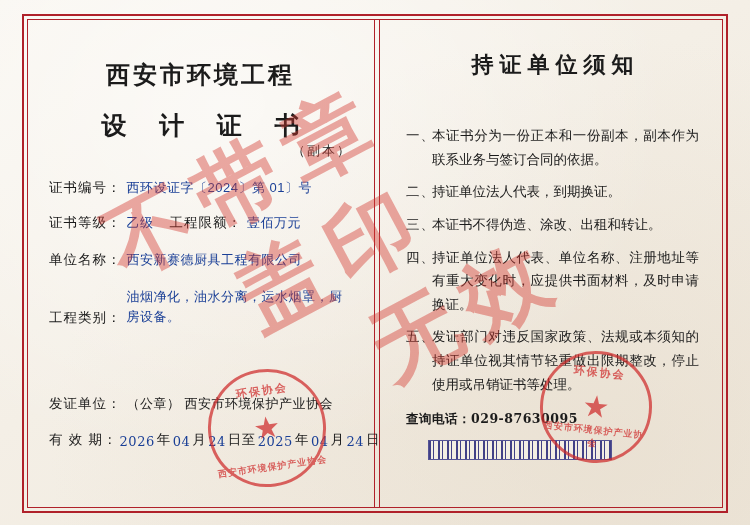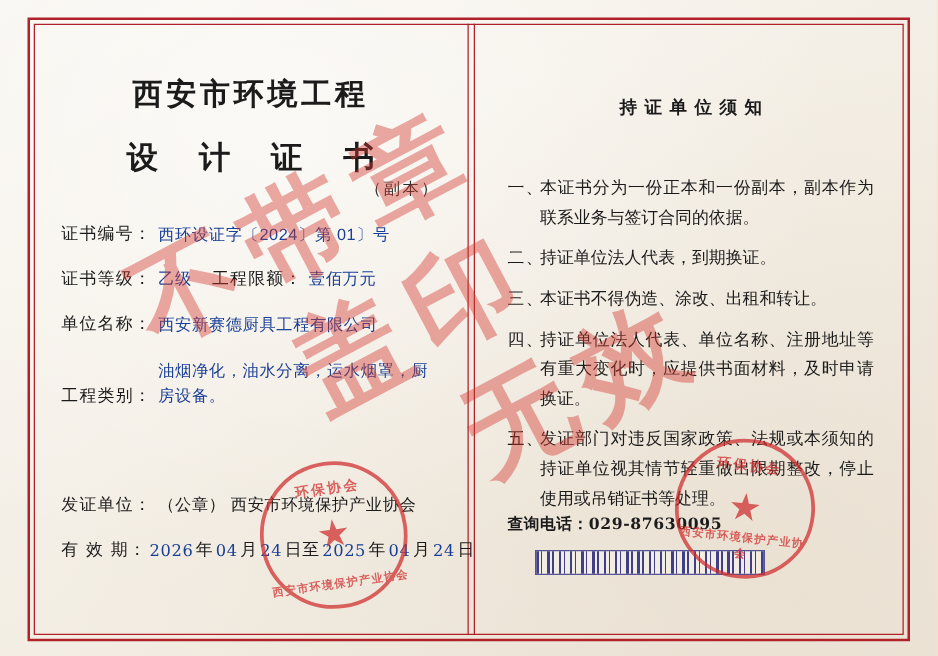--- a/index.html
+++ b/index.html
@@ -168,24 +168,24 @@
   .validity-row .d {
     color: #1a3f96;
     font-size: 13px;
     margin: 0 2px;
   }
   
   .notice-title {
     text-align: center;
     font-family: "DejaVu Serif", serif;
     font-weight: bold;
-    font-size: 14px;
+    font-size: 22px;
     letter-spacing: 6px;
     color: #1b1b1b;
-    margin-top: 40px;
+    margin-top: 13px;
     text-indent: 6px;
   }
   .notice-list {
     margin-top: 44px;
   }
   .notice-item {
     display: flex;
     font-family: "DejaVu Serif", serif;
     font-size: 13.5px;
     color: #1b1b1b;

